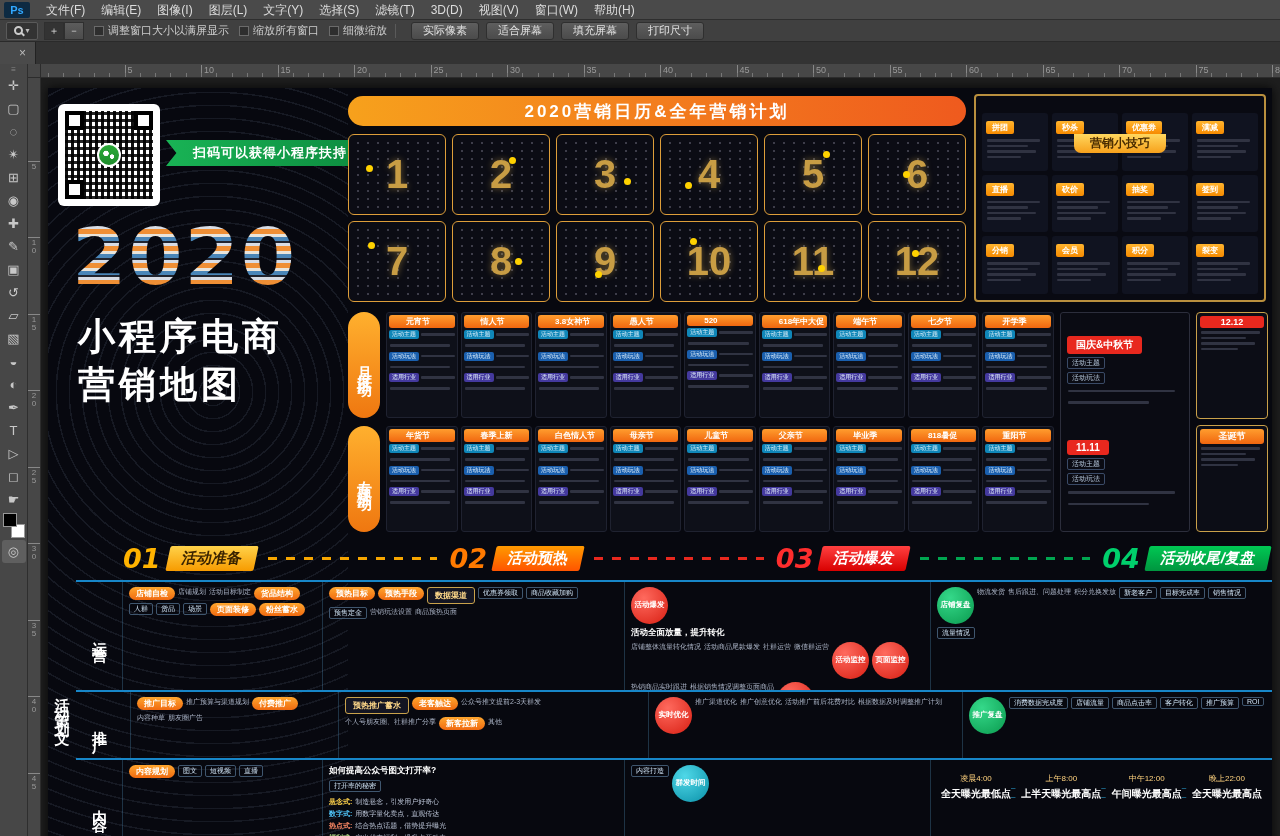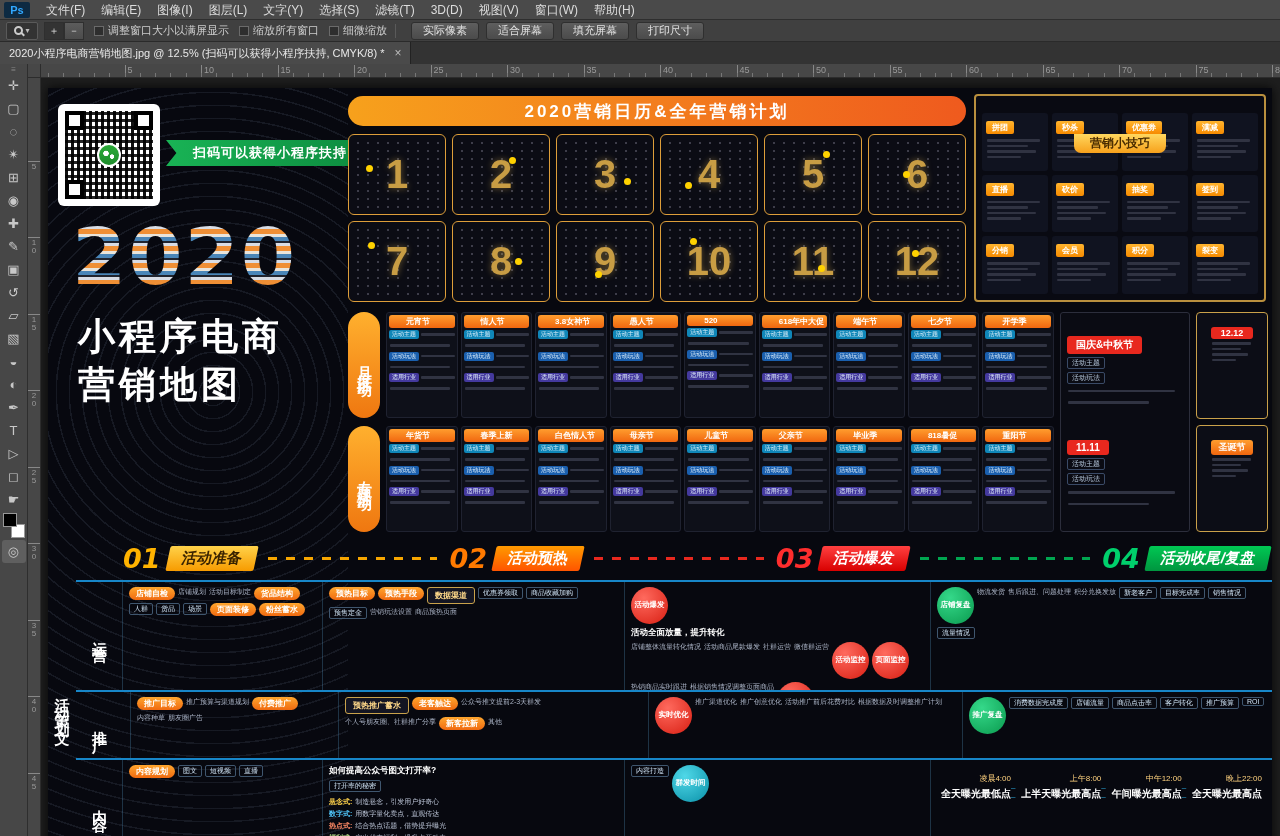--- a/index.html
+++ b/index.html
@@ -128,21 +128,21 @@
 
   .hl-zone { position:absolute; left:1012px; top:224px; width:130px; height:220px; border:1px solid #2c2e3c;
              border-radius:3px; padding:6px; display:flex; flex-direction:column; justify-content:space-around; background:#0a0b13;}
   .hl-group { display:flex; flex-direction:column; gap:3px; align-items:flex-start;}
   .hl-badge { background:#e8281e; color:#fff; font-weight:bold; font-size:10px; padding:2px 9px; border-radius:3px;}
   .hl-chip { border:1px solid #3a4a66; color:#b9cbe0; font-size:7px; padding:0 4px; border-radius:2px;}
   .hl-group .bar { width:90%; align-self:stretch;}
 
   .right-col { position:absolute; left:1148px; top:224px; width:72px; height:220px; display:flex;
                flex-direction:column; gap:6px;}
-  .r-card { flex:1; border:1px solid #caa14a; border-radius:4px; padding:14px; background:#0c0d16;}
+  .r-card { flex:1; border:1px solid #caa14a; border-radius:4px; padding:3px; background:#0c0d16;}
   .r-title { color:#fff; font-weight:bold; font-size:9px; text-align:center; border-radius:3px; padding:1px 0; margin-bottom:3px;}
   .r-title.red { background:#e8281e;} .r-title.orange { background:linear-gradient(#ff9d2e,#f0660f);}
 
   .phases { position:absolute; left:75px; top:452px; width:1146px; height:36px; display:flex; align-items:center;}
   .phase { display:flex; align-items:center; gap:7px; white-space:nowrap;}
   .p-num { font-size:27px; font-weight:800; font-style:italic; font-family:"DejaVu Sans",sans-serif;}
   .p-chip { transform:skewX(-12deg); padding:3px 14px; font-size:15px; font-weight:bold; border-radius:2px;}
   .ph0 .p-num{ color:#ffb300;} .ph0 .p-chip{ background:linear-gradient(#ffd24a,#f79b00); color:#3a2300;}
   .ph1 .p-num{ color:#ff7a00;} .ph1 .p-chip{ background:linear-gradient(#ff9a00,#ff5400); color:#fff;}
   .ph2 .p-num{ color:#ff2d2d;} .ph2 .p-chip{ background:linear-gradient(#ff4040,#d80000); color:#fff;}
@@ -170,21 +170,21 @@
             font-weight:bold; display:flex; align-items:center; justify-content:center; text-align:center;
             line-height:1.15; padding:2px; flex:none;}
   .n-red   { background:radial-gradient(circle at 35% 30%,#ff6a5e,#d81e12);}
   .n-green { background:radial-gradient(circle at 35% 30%,#35d98a,#0a9a4e);}
   .n-cyan  { background:radial-gradient(circle at 35% 30%,#4fd8e8,#0a90a8);}
   .lines { width:100%; display:flex; flex-direction:column; gap:2px; margin-top:2px;}
   .line { font-size:7px; color:#b9c2d4;}
   .lead { font-weight:bold; margin-right:3px;}
   .ld0{color:#ffd24a;} .ld1{color:#4fc3f7;} .ld2{color:#ff8a65;} .ld3{color:#aed581;}
   .timeline { display:flex; align-items:flex-start; padding:8px 4px 0 4px; width:100%;}
-  .tl-point { flex:1; text-align:right;}
+  .tl-point { flex:1; text-align:center;}
   .tl-time { color:#ffd27f; font-size:8px; margin-bottom:3px;}
   .tl-note { color:#fff; font-weight:bold; font-size:10px; white-space:nowrap;}
   .tl-dash { color:#2db3e8; font-size:8px; margin-top:10px; letter-spacing:2px;}
   .side-label { position:absolute; left:4px; top:598px; writing-mode:vertical-rl; color:#fff; font-weight:bold;
                 font-size:15px; letter-spacing:8px;}
 </style>
 </head>
 <body>
 
 <div class="menubar">
@@ -229,21 +229,20 @@
   <div id="optBtns" style="display:flex;">
       <div class="opt-btn">实际像素</div>
       <div class="opt-btn">适合屏幕</div>
       <div class="opt-btn">填充屏幕</div>
       <div class="opt-btn">打印尺寸</div>
     </div>
 </div>
 
 <div class="tabbar">
   <div class="doc-tab">
-    <span>2020小程序电商营销地图.jpg @ 12.5% (扫码可以获得小程序扶持, CMYK/8) *</span>
     <span class="tab-close">×</span>
   </div>
 </div>
 
 <div class="corner"></div>
 <div class="hruler" id="hruler">
     <span class="h-num" style="left: 83.5px;">5</span>
     <span class="h-num" style="left: 160px;">10</span>
     <span class="h-num" style="left: 236.5px;">15</span>
     <span class="h-num" style="left: 313px;">20</span>

